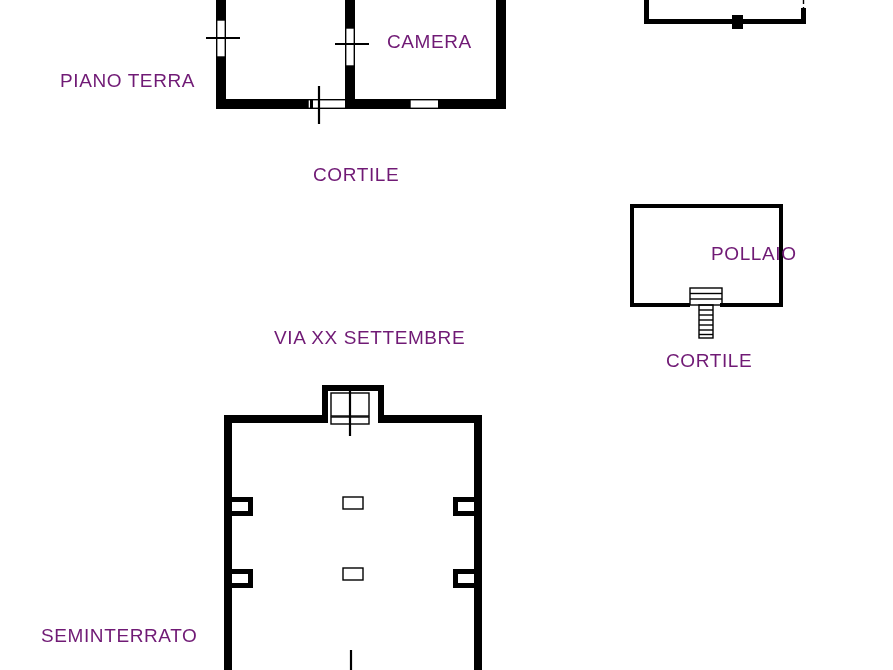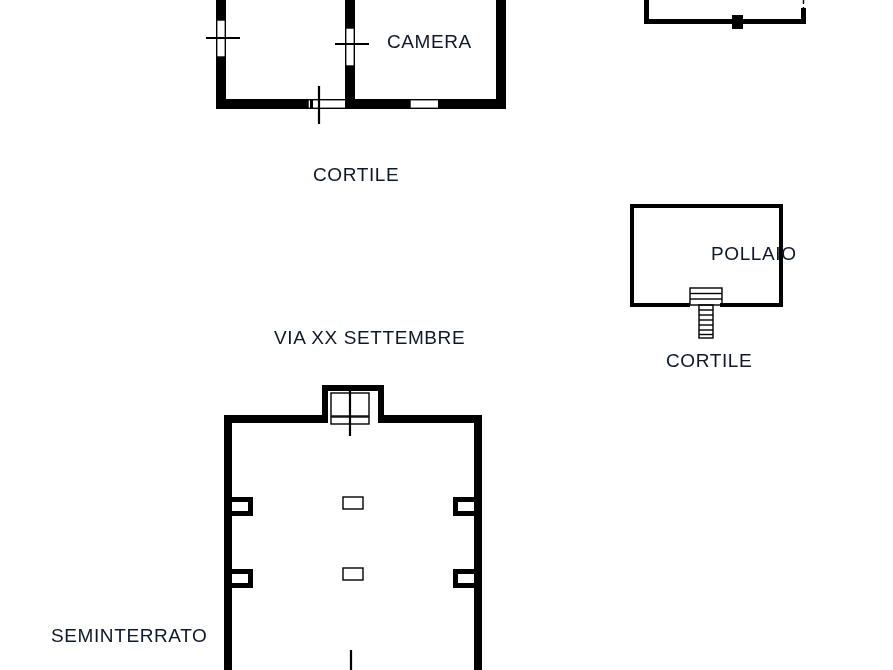--- a/index.html
+++ b/index.html
@@ -41,21 +41,21 @@
   .axis {
     stroke: #000000;
     stroke-width: 2.2;
     fill: none;
   }
   .plan-label {
     position: absolute;
     font-family: "Liberation Sans", sans-serif;
     font-size: 19px;
     letter-spacing: 0.6px;
-    color: #0f172a;
+    color: #701a75;
     white-space: nowrap;
     line-height: 1;
   }
 </style>
 </head>
 <body>
 
 <div id="sheet">
 
   <svg id="plan-svg" viewBox="0 0 893 670">
@@ -174,26 +174,27 @@
 
       <rect class="thin" x="343" y="497" width="20" height="12" stroke-width="3.4"></rect>
       <rect class="thin" x="343" y="568" width="20" height="12" stroke-width="3.4"></rect>
 
       <line class="axis" x1="350" y1="388" x2="350" y2="436"></line>
 
       <line class="axis" x1="351" y1="650" x2="351" y2="670"></line>
     </g>
   </svg>
 
+  <div class="plan-label" style="left:60px; top:71px;">PIANO TERRA</div>
 
   <div class="plan-label" style="left:387px; top:32px;">CAMERA</div>
 
   <div class="plan-label" style="left:313px; top:165px;">CORTILE</div>
 
   <div class="plan-label" style="left:667px; top:244px;margin-left:44px;">POLLAIO</div>
 
   <div class="plan-label" style="left:666px; top:351px;">CORTILE</div>
 
   <div class="plan-label" style="left:274px; top:328px;">VIA XX SETTEMBRE</div>
 
-  <div class="plan-label" style="left:51px; top:626px;">SEMINTERRATO</div>
+  <div class="plan-label" style="left:41px; top:626px;">SEMINTERRATO</div>
 
 </div>
 
 </body></html>

